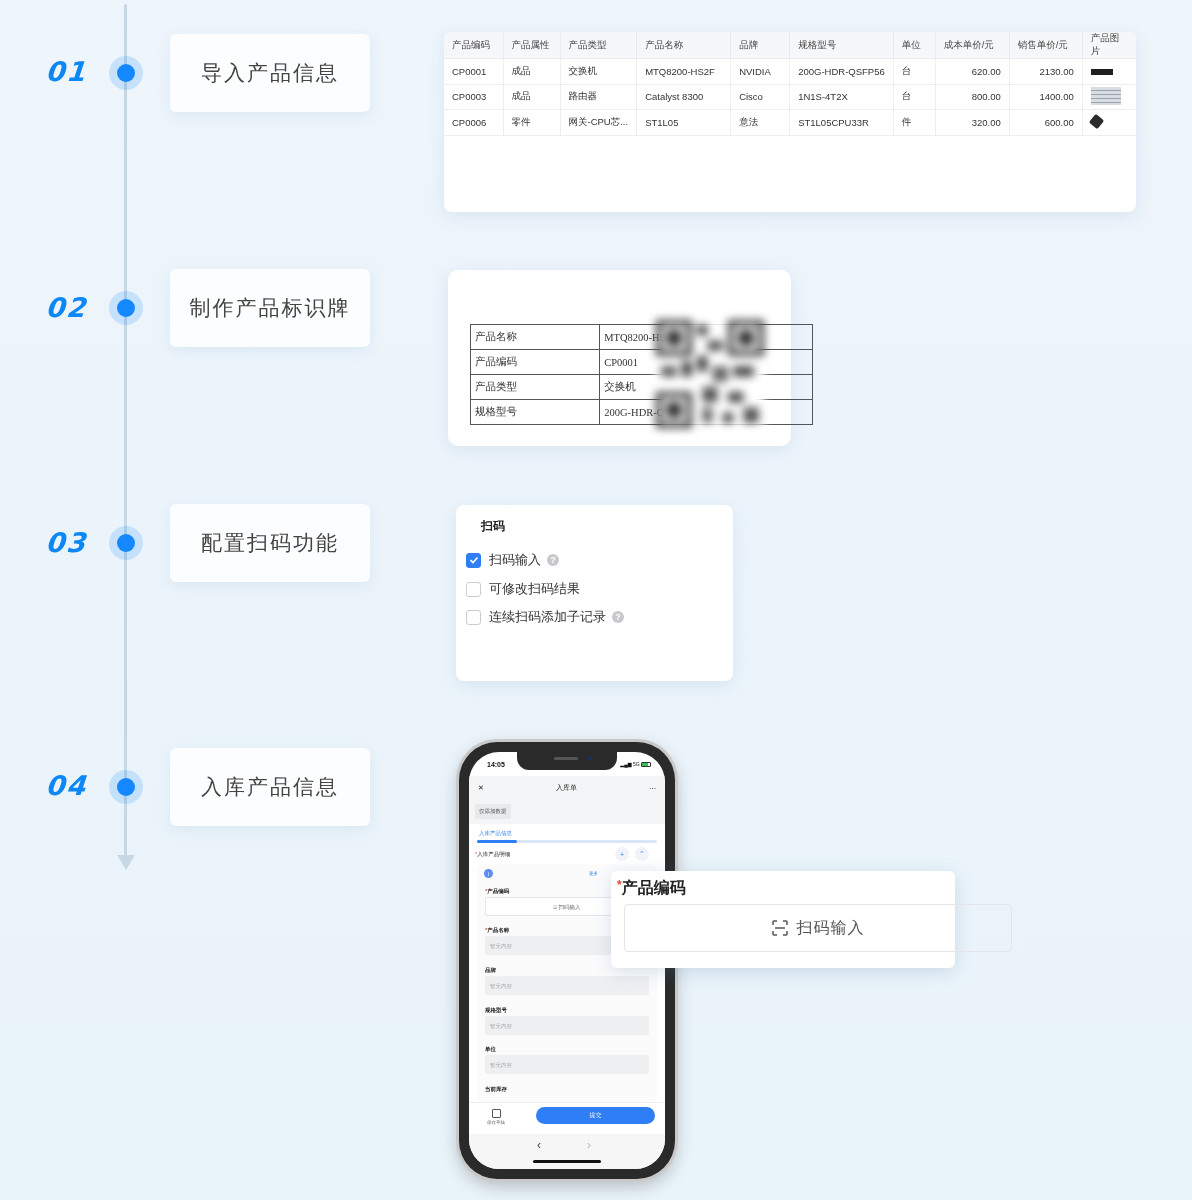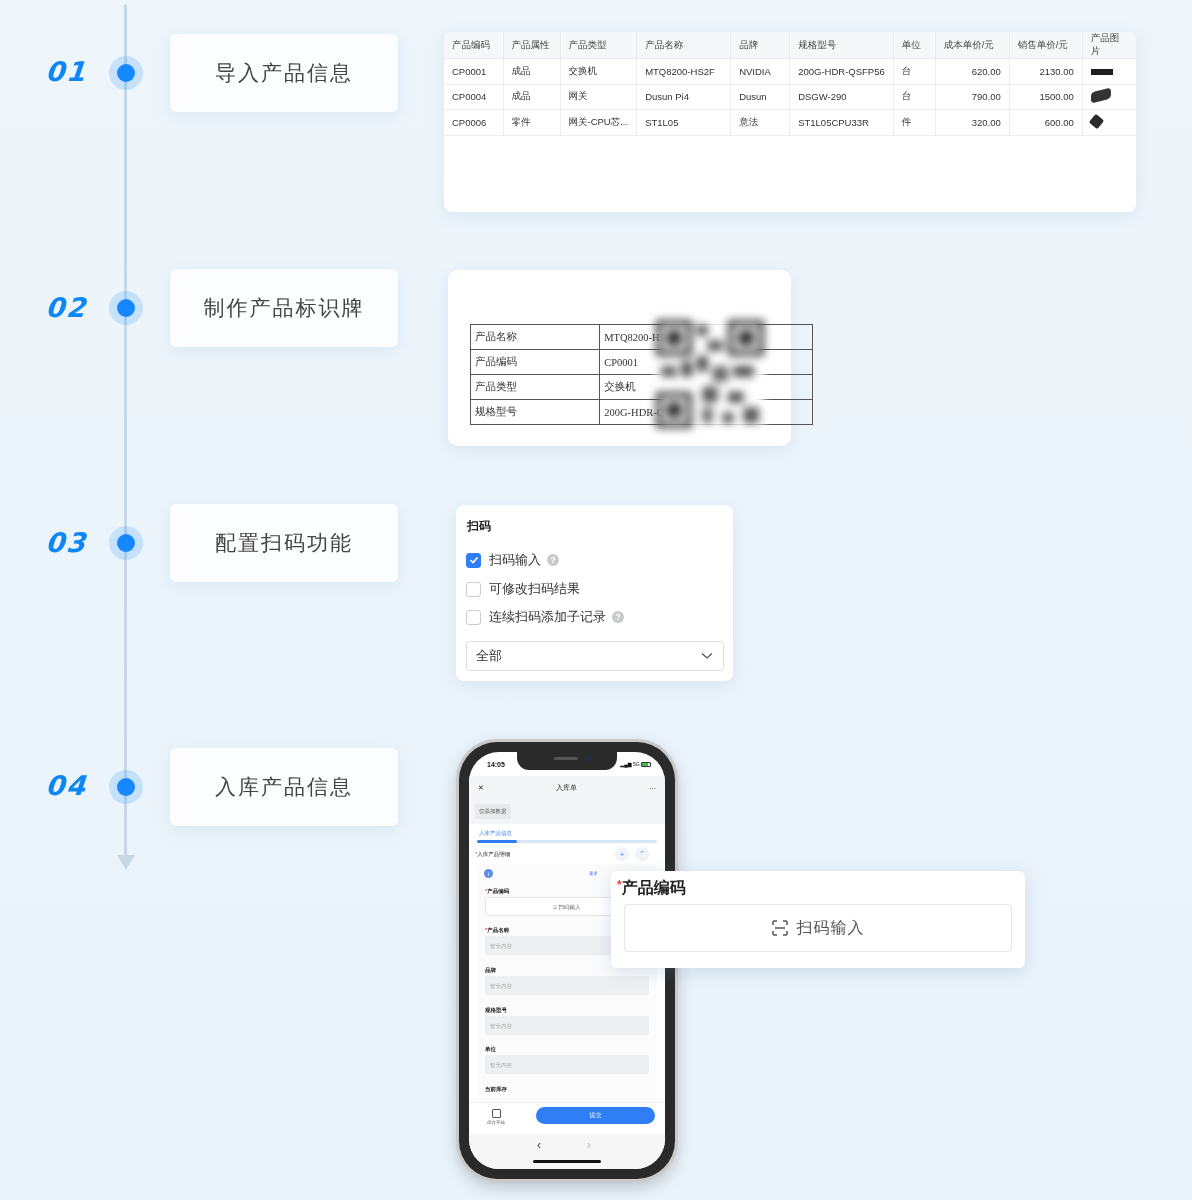--- a/index.html
+++ b/index.html
@@ -26,21 +26,21 @@
     font-size: 27px; color: #0d87f5; letter-spacing: 2px;
     transform: skewX(-8deg);
   }
   .step-dot {
     position: absolute; left: 109px; width: 34px; height: 34px; border-radius: 50%;
     background: rgba(21,137,255,0.18);
     display: flex; align-items: center; justify-content: center;
   }
   .step-dot .inner { width: 18px; height: 18px; border-radius: 50%; background: #1588ff; }
   .step-card {
-    position: absolute; left: 170px; width: 228px; height: 78px;
+    position: absolute; left: 170px; width: 200px; height: 78px;
     background: #fcfdfe; border-radius: 6px;
     box-shadow: 0 4px 14px rgba(120,160,200,0.15);
     display: flex; align-items: center; justify-content: center;
     font-size: 21px; color: #444; letter-spacing: 2px;
   }
 
   
   .table-card {
     position: absolute; left: 444px; top: 32px; width: 692px; height: 180px;
     background: #fff; border-radius: 8px; overflow: hidden;
@@ -68,21 +68,21 @@
     position: absolute; left: 208px; top: 50px; width: 108px; height: 108px;
     filter: blur(4px);
   }
 
   
   .scan-card {
     position: absolute; left: 456px; top: 505px; width: 277px; height: 176px;
     background: #fff; border-radius: 8px;
     box-shadow: 0 4px 16px rgba(120,160,200,0.18);
   }
-  .scan-title { position: absolute; left: 11px; top: 13px; font-size: 12px; font-weight: bold; color: #222; }
+  .scan-title { position: absolute; left: 25px; top: 13px; font-size: 12px; font-weight: bold; color: #222; }
   .chk-row { position: absolute; left: 10px; display: flex; align-items: center; font-size: 13px; color: #333; }
   .chk { width: 15px; height: 15px; border: 1px solid #c9cdd4; border-radius: 3px; margin-right: 8px; background: #fff; display: flex; align-items: center; justify-content: center; }
   .chk.on { background: #2f7ef5; border-color: #2f7ef5; }
   .help { width: 12px; height: 12px; border-radius: 50%; background: #c7c9cc; color: #fff; font-size: 9px; display: inline-flex; align-items: center; justify-content: center; margin-left: 6px; font-weight: bold; }
   .select { position: absolute; left: 10px; top: 136px; width: 258px; height: 30px; border: 1px solid #dcdfe4; border-radius: 4px; display: flex; align-items: center; justify-content: space-between; padding: 0 10px 0 9px; font-size: 13px; color: #333; }
 
   
   .phone {
     position: absolute; left: 459px; top: 742px; width: 216px; height: 437px;
     border-radius: 38px; background: #2a2a2a;
@@ -118,21 +118,21 @@
   .p-draft { position: absolute; left: 18px; top: 6px; font-size: 4.5px; color: #666; text-align: center; }
   .p-draft .ic { display: block; width: 9px; height: 9px; border: 1px solid #555; border-radius: 1px; margin: 0 auto 2px; }
   .p-submit { position: absolute; left: 67px; top: 4px; width: 119px; height: 17px; border-radius: 9px; background: #2f7ef5; color: #fff; font-size: 6px; display: flex; align-items: center; justify-content: center; }
   .p-browser { position: absolute; left: 0; right: 0; top: 382px; height: 35px; background: #f6f6f7; }
   .p-back { position: absolute; left: 68px; top: 4px; font-size: 12px; color: #444; }
   .p-fwd { position: absolute; left: 118px; top: 4px; font-size: 12px; color: #bbb; }
   .p-home { position: absolute; left: 64px; top: 26px; width: 68px; height: 3px; background: #111; border-radius: 2px; }
 
   
   .popup {
-    position: absolute; left: 611px; top: 871px; width: 414px; height: 97px;
+    position: absolute; left: 611px; top: 871px; width: 344px; height: 97px;
     background: #fff; border-radius: 6px;
     box-shadow: 0 4px 18px rgba(90,130,170,0.22);
   }
   .popup-label { position: absolute; left: 6px; top: 7px; font-size: 16px; font-weight: bold; color: #222; }
   .popup-label .req { color: #e5483c; font-size: 12px; vertical-align: top; }
   .popup-btn { position: absolute; left: 13px; top: 33px; width: 388px; height: 48px; border: 1px solid #e3e5e9; border-radius: 4px; display: flex; align-items: center; justify-content: center; font-size: 16px; color: #555; letter-spacing: 1px; }
   .scan-ic { width: 16px; height: 16px; margin-right: 9px; position: relative; }
 </style>
 </head>
 <body>
@@ -187,30 +187,30 @@
         <td>交换机</td>
         <td>MTQ8200-HS2F</td>
         <td>NVIDIA</td>
         <td>200G-HDR-QSFP56</td>
         <td>台</td>
         <td class="num">620.00</td>
         <td class="num">2130.00</td>
         <td><span class="prod-img" style="width:22px;height:6px;background:#1e1e1e;"></span></td>
       </tr>
       <tr>
-        <td>CP0004</td>
+        <td>CP0003</td>
         <td>成品</td>
-        <td>网关</td>
-        <td>Dusun Pi4</td>
-        <td>Dusun</td>
-        <td>DSGW-290</td>
+        <td>路由器</td>
+        <td>Catalyst 8300</td>
+        <td>Cisco</td>
+        <td>1N1S-4T2X</td>
         <td>台</td>
-        <td class="num">790.00</td>
-        <td class="num">1500.00</td>
-        <td><span class="prod-img" style="width:20px;height:11px;background:#333;border-radius:4px;transform:skewY(-15deg);"></span></td>
+        <td class="num">800.00</td>
+        <td class="num">1400.00</td>
+        <td><span class="prod-img" style="width:30px;height:18px;background:repeating-linear-gradient(180deg,#d8dde2 0 3px,#9aa3ab 3px 4px);"></span></td>
       </tr>
       <tr>
         <td>CP0006</td>
         <td>零件</td>
         <td>网关-CPU芯...</td>
         <td>ST1L05</td>
         <td>意法</td>
         <td>ST1L05CPU33R</td>
         <td>件</td>
         <td class="num">320.00</td>
@@ -281,26 +281,20 @@
   </div>
   <div class="chk-row" style="top:75px;">
     <div class="chk"></div>
     <span>可修改扫码结果</span>
   </div>
   <div class="chk-row" style="top:103px;">
     <div class="chk"></div>
     <span>连续扫码添加子记录</span>
     <span class="help">?</span>
   </div>
-  <div class="select">
-    <span>全部</span>
-    <svg width="12" height="8" viewBox="0 0 12 8">
-        <path d="M1 1.5 L6 6 L11 1.5" stroke="#555" stroke-width="1.3" fill="none"></path>
-      </svg>
-  </div>
 </div>
 
 <div class="phone">
   <div class="screen">
     <div class="status-time">14:05</div>
     <div class="status-right">
       <span>▂▄▆ </span><span>5G</span>
       <span style="display:inline-block;width:10px;height:5px;border:1px solid #333;border-radius:1px;background:linear-gradient(90deg,#3cbf4a 70%,#fff 70%);vertical-align:middle;"></span>
     </div>
     <div class="notch">

